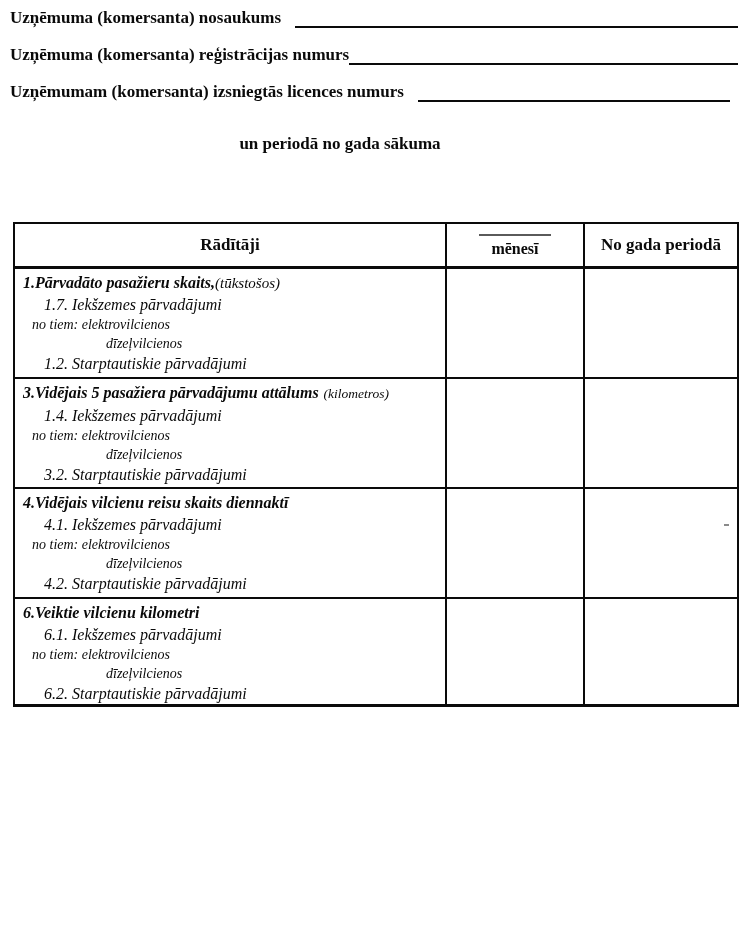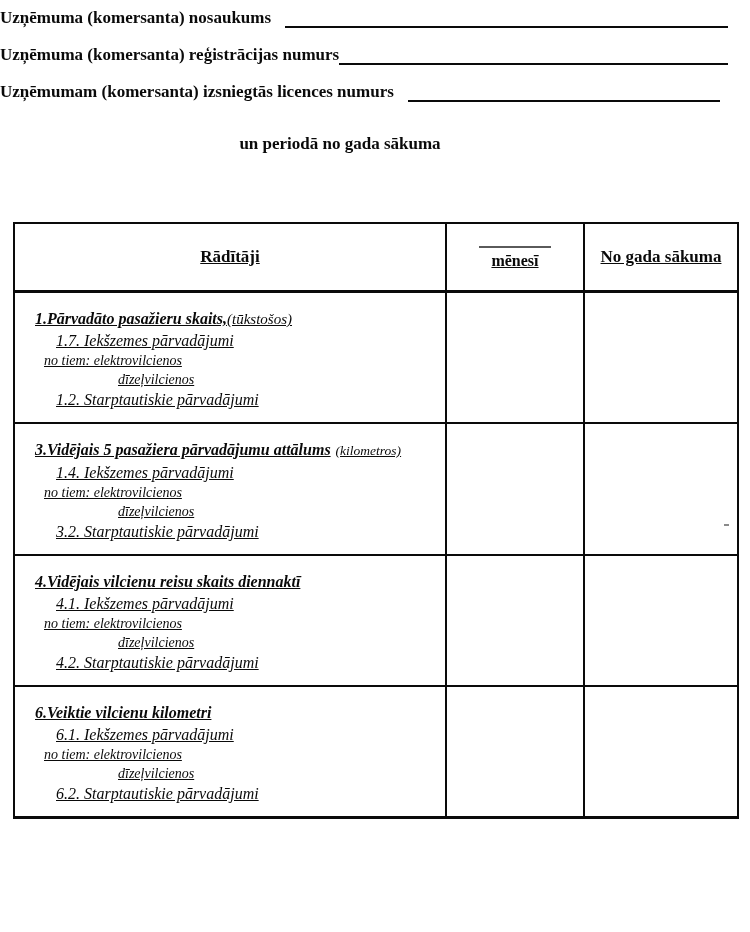--- a/index.html
+++ b/index.html
@@ -12,21 +12,21 @@
     height: 932px;
     position: relative;
     font-family: "Liberation Serif", serif;
     color: #0a0a0a;
     overflow: hidden;
   }
 
   
   .fields {
     position: absolute;
-    left: 0;
+    left: 10px;
     top: 2px;
     width: 728px;
   }
   .field {
     display: flex;
     align-items: flex-end;
     height: 26px;
     margin-bottom: 11px;
   }
   .field .label {
@@ -73,23 +73,22 @@
   table {
     border-collapse: collapse;
     table-layout: fixed;
     width: 724px;
   }
   col.c1 { width: 432px; }
   col.c2 { width: 138px; }
   col.c3 { width: 154px; }
   th, td {
     border: 2px solid #0a0a0a;
-    padding: 12px;
+    padding: 0;
     vertical-align: top;
-    text-decoration: underline;
   }
   thead th {
     height: 42px;
     vertical-align: middle;
     font-weight: bold;
     font-size: 17px;
     text-align: center;
     border-bottom-width: 3px;
   }
   .month-line {
@@ -179,21 +178,21 @@
         <col class="c3">
       </colgroup>
     <thead>
       <tr>
         <th>Rādītāji</th>
         <th>
           <div class="month-line"></div>
           <div class="month-word">mēnesī</div>
         </th>
         <th>
-          <div class="ytd-header">No gada sākuma</div>
+          <div class="ytd-header">No gada periodā</div>
         </th>
       </tr>
     </thead>
     <tbody>
 
       <tr class="sec">
         <td>
           <div class="sec-heading"><span>1.Pārvadāto pasažieru skaits,</span><span class="note">(tūkstošos)</span></div>
           <div class="sub">1.7. Iekšzemes pārvadājumi</div>
           <div class="of-which">no tiem: elektrovilcienos</div>

